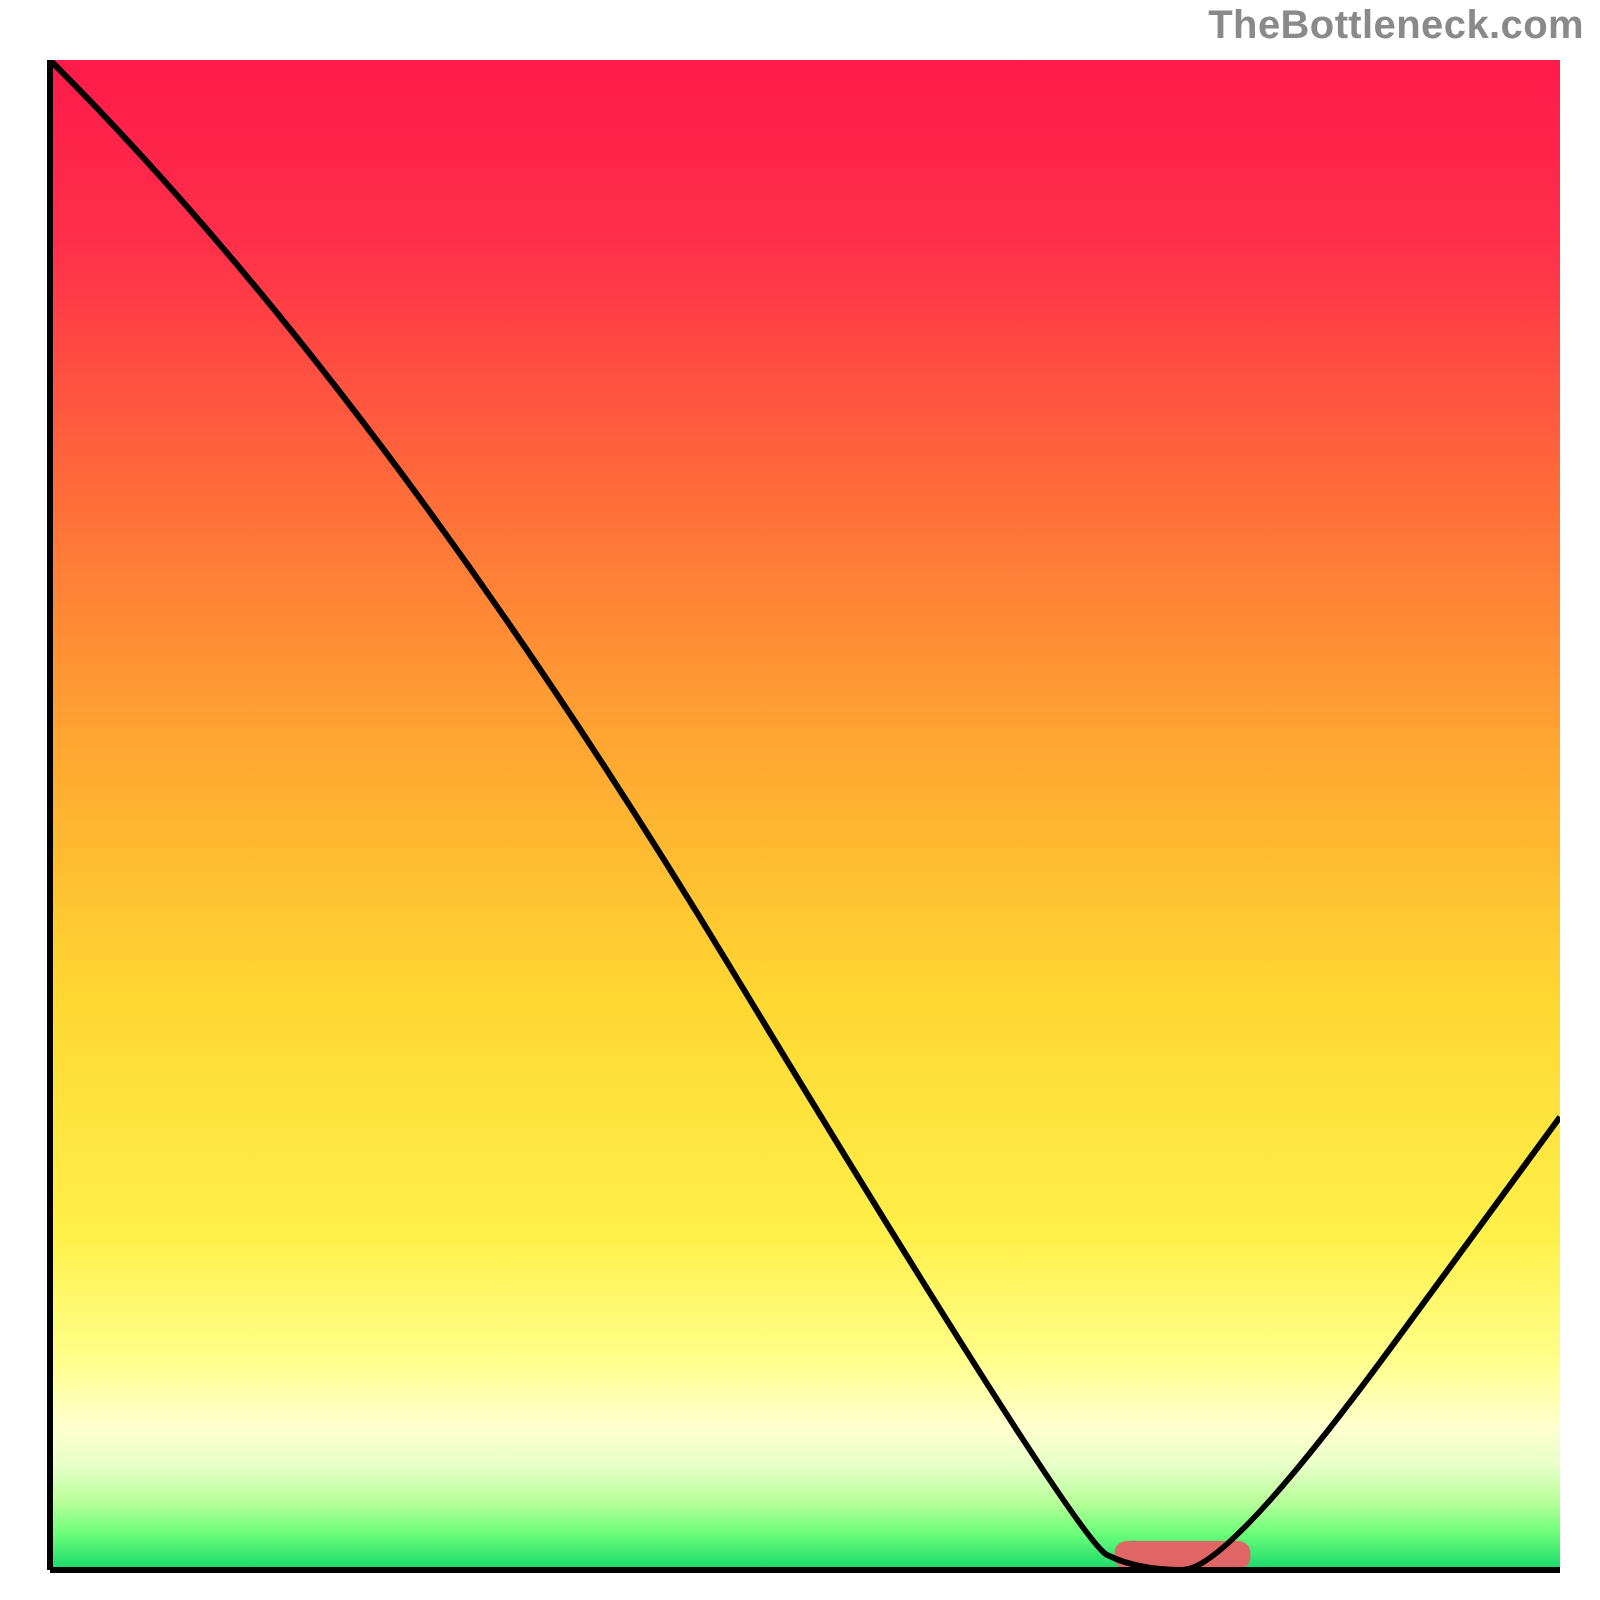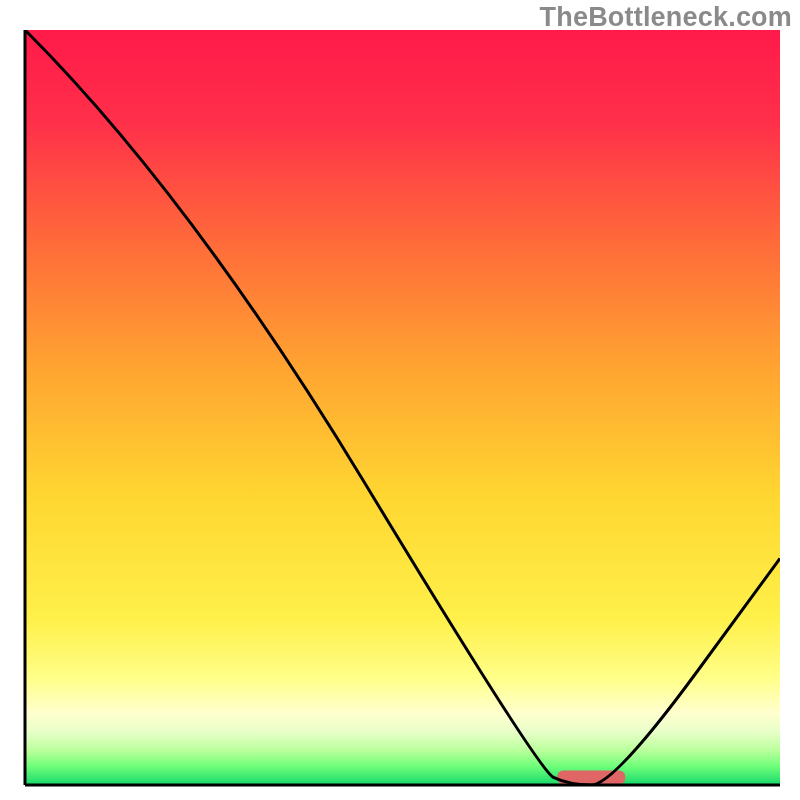--- a/index.html
+++ b/index.html
@@ -16,21 +16,21 @@
     height: 800px;
   }
   svg {
     display: block;
   }
   .watermark {
     position: absolute;
     top: 2px;
     right: 8px;
     font-family: Arial, Helvetica, sans-serif;
-    font-size: 27px;
+    font-size: 20px;
     font-weight: bold;
     color: #8a8a8a;
     letter-spacing: 0.2px;
   }
 </style>
 </head>
 <body>
 
 <div class="container">
   <div class="watermark">TheBottleneck.com</div>

